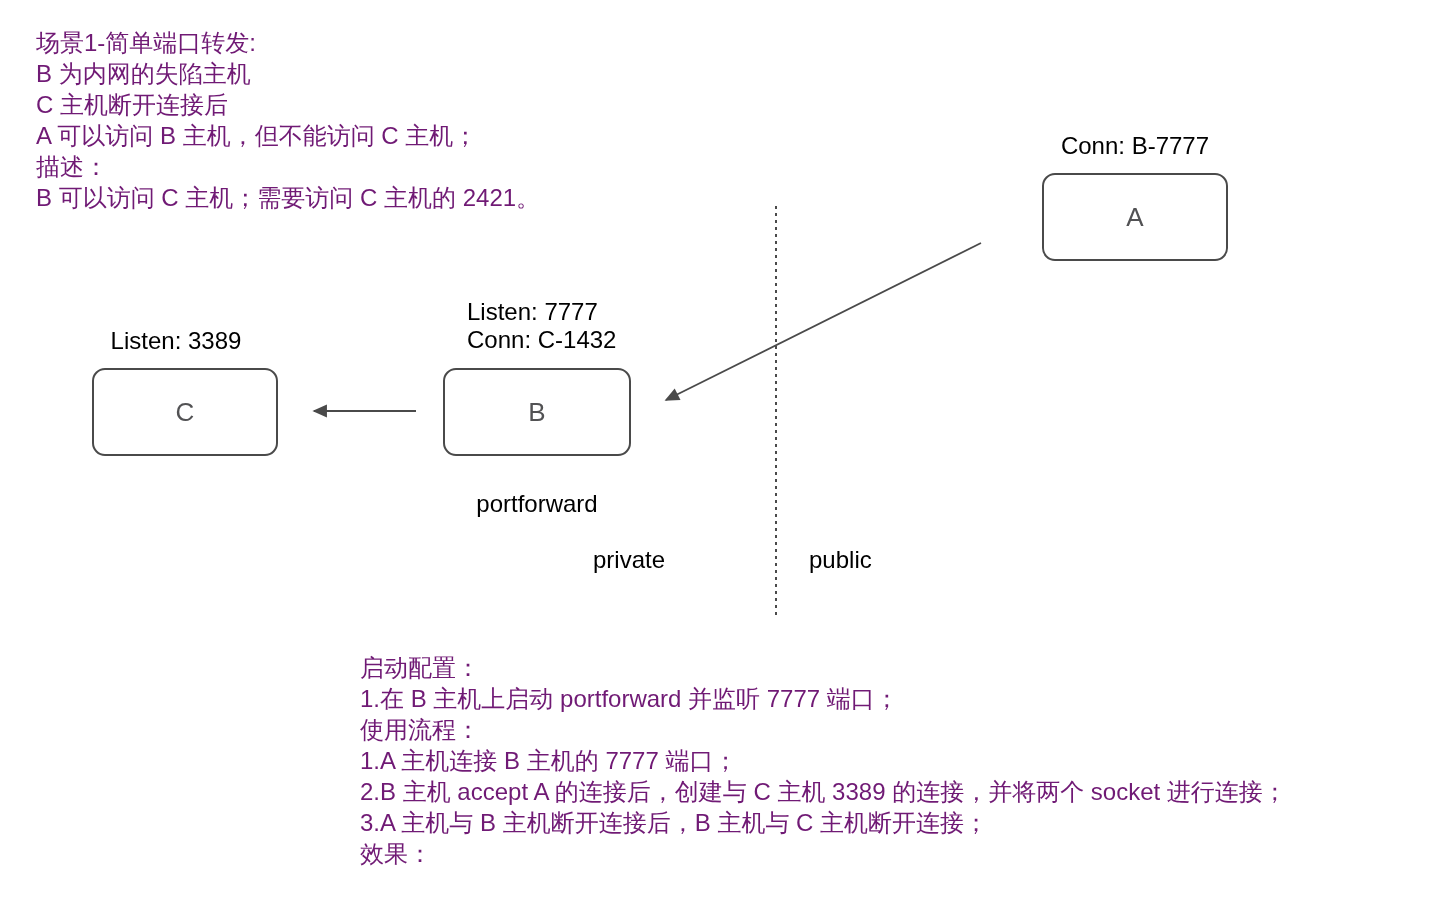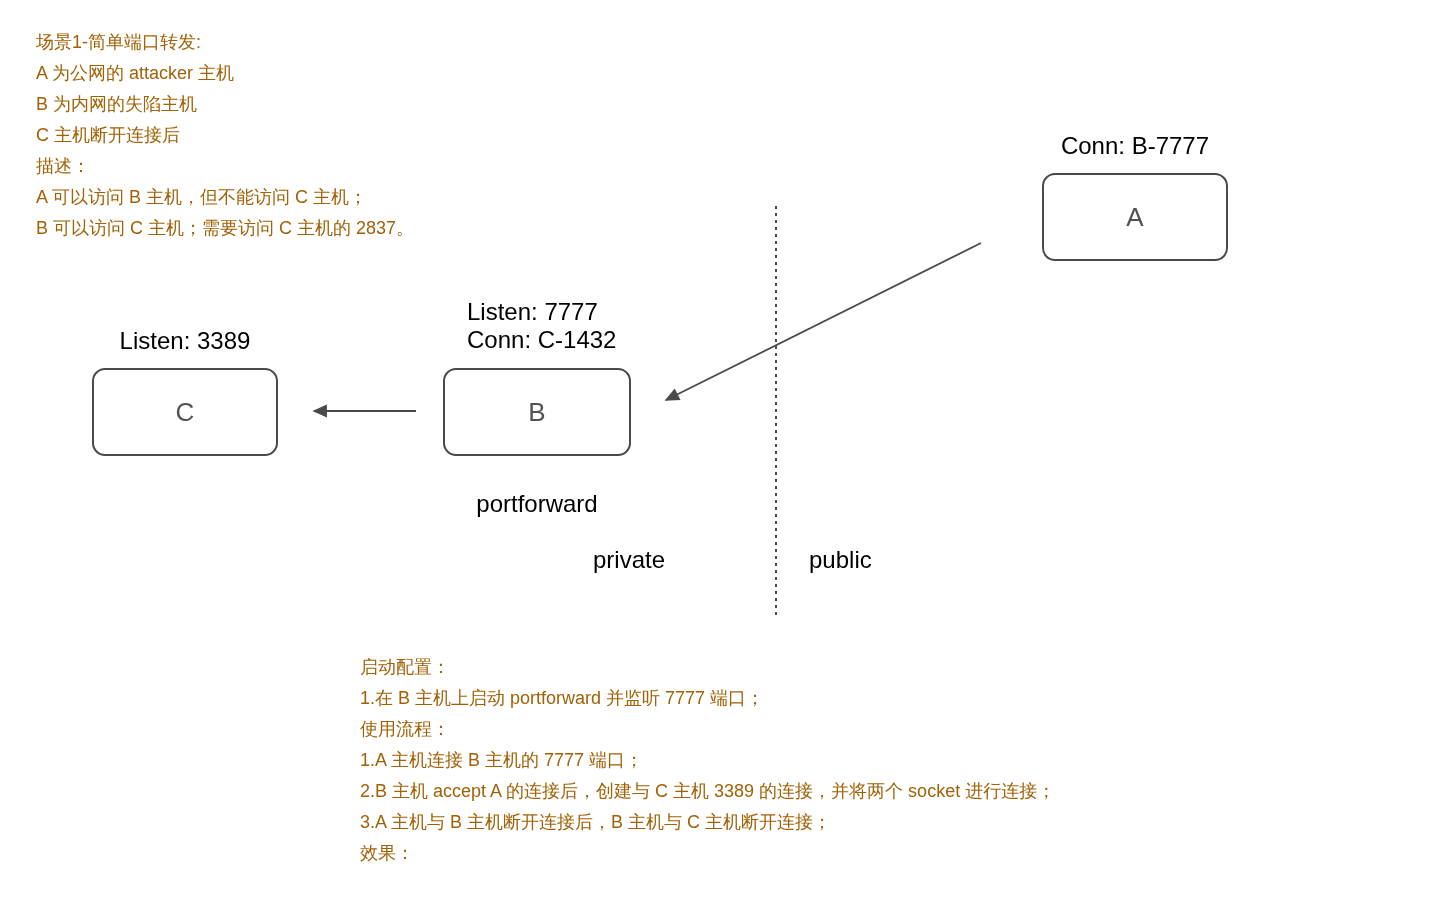--- a/index.html
+++ b/index.html
@@ -10,22 +10,22 @@
   .canvas {
     position: relative;
     width: 1440px;
     height: 912px;
     background: #ffffff;
     font-family: "Liberation Sans", "DejaVu Sans", sans-serif;
     overflow: hidden;
   }
   .textblock {
     position: absolute;
-    color: #a16207;
-    font-size: 18px;
+    color: #701a75;
+    font-size: 24px;
     line-height: 31px;
     white-space: nowrap;
   }
   .intro { left: 36px; top: 27px; }
   .notes { left: 360px; top: 652px; }
 
   .node {
     position: absolute;
     border: 2px solid #4a4a4a;
     border-radius: 13px;
@@ -43,45 +43,44 @@
 
   .lbl {
     position: absolute;
     color: #000000;
     font-size: 24px;
     line-height: 28px;
     white-space: nowrap;
   }
   .lbl-a { left: 1042px; top: 132px; width: 186px; text-align: center; }
   .lbl-b { left: 467px;  top: 298px; text-align: left; }
-  .lbl-c { left: 92px;   top: 327px; width: 186px; text-align: center; }
+  .lbl-c { left: 83px;   top: 327px; width: 186px; text-align: center; }
   .cap-b { left: 443px;  top: 490px; width: 188px; text-align: center; }
   .zone-private { left: 593px; top: 546px; width: 150px; text-align: left; }
   .zone-public  { left: 809px; top: 546px; width: 150px; text-align: left; }
 
   svg.links {
     position: absolute;
     left: 0;
     top: 0;
     pointer-events: none;
   }
 </style>
 </head>
 <body>
 
 <div class="canvas">
 
   <div class="textblock intro">
     <div>场景1-简单端口转发:</div>
-    <div>A 为公网的 attacker 主机</div>
     <div>B 为内网的失陷主机</div>
     <div>C 主机断开连接后</div>
+    <div>A 可以访问 B 主机，但不能访问 C 主机；</div>
     <div>描述：</div>
-    <div>A 可以访问 B 主机，但不能访问 C 主机；</div>
-    <div>B 可以访问 C 主机；需要访问 C 主机的 2837。</div>
+    <div>B 可以访问 C 主机；需要访问 C 主机的 2421。</div>
   </div>
 
   <svg class="links" width="1440" height="912" viewBox="0 0 1440 912">
     <defs>
       <marker id="arrowhead" viewBox="0 0 10 10" refX="8.5" refY="5" markerWidth="9" markerHeight="9" orient="auto">
         <path d="M0.5,1 L9.5,5 L0.5,9 Z" fill="#4a4a4a"></path>
       </marker>
     </defs>
     <line x1="776" y1="206" x2="776" y2="618" stroke="#4a4a4a" stroke-width="2" stroke-dasharray="3 4"></line>
     <line x1="981" y1="243" x2="666" y2="400" stroke="#4a4a4a" stroke-width="1.8" marker-end="url(#arrowhead)"></line>

